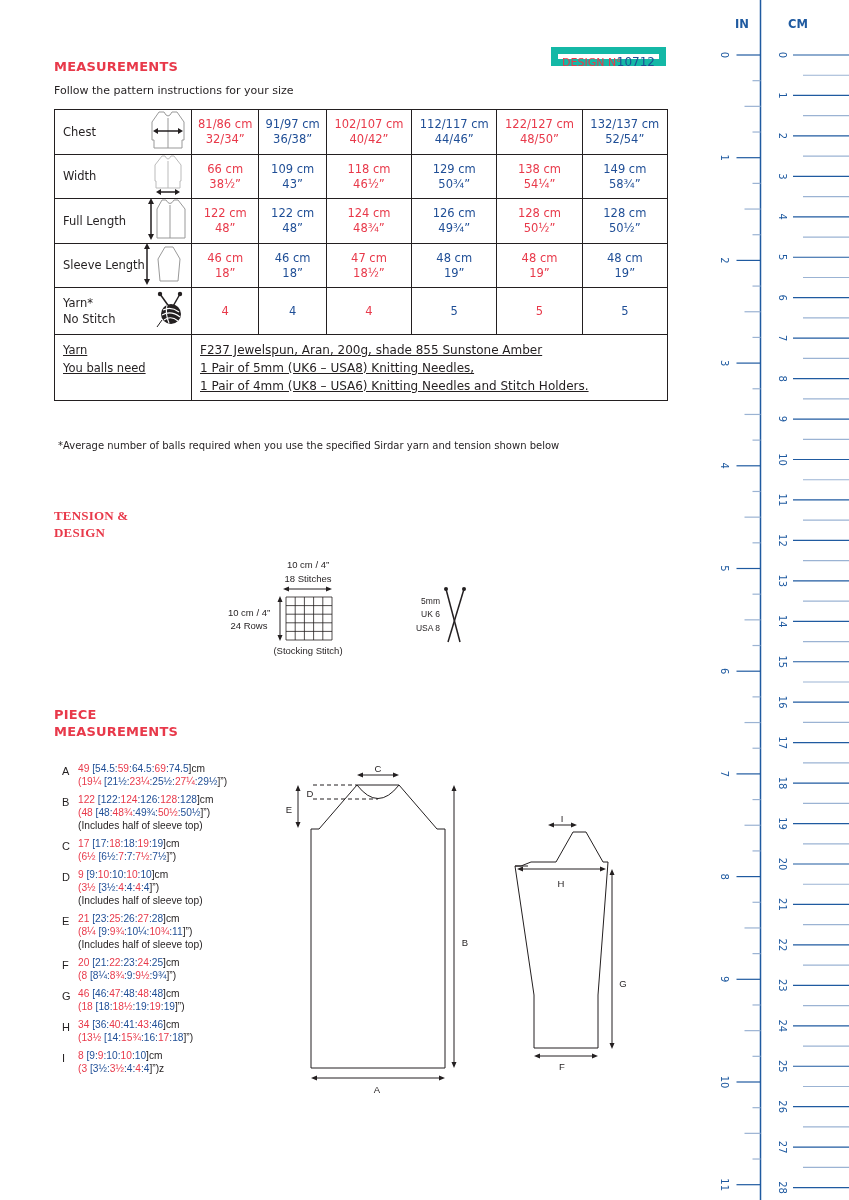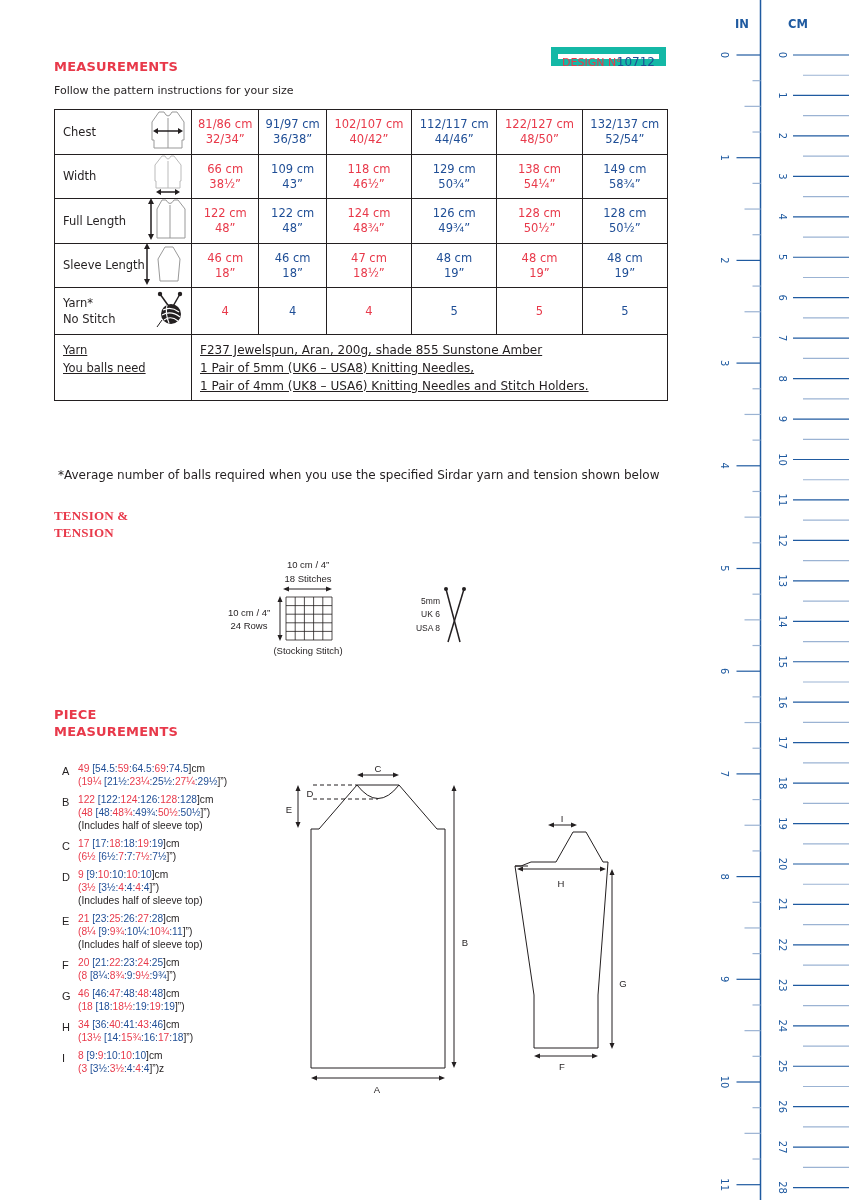--- a/index.html
+++ b/index.html
@@ -11,21 +11,21 @@
     #design-box { position: absolute; left: 551px; top: 47px; width: 115px; height: 19px; border: 7px solid #14b8a6; font-size: 11px; line-height: 17px; }
     #design-box .lbl { position: absolute; left: 4px; color: #e8394a; }
     #design-box .num { position: absolute; right: 4px; color: #1f4e96; font-size: 12px; }
     #subtitle { position: absolute; left: 54px; top: 84px; font-size: 11px; }
     table.meas { position: absolute; left: 54px; top: 109px; border-collapse: collapse; width: 614px; }
     table.meas td { border: 1.5px solid #231f20; font-size: 11.5px; text-align: center; vertical-align: middle; line-height: 15px; }
     table.meas td.first { text-align: left; padding-left: 8px; position: relative; width: 137px; }
     table.meas td.size { width: 79px; }
     table.meas td .icon { position: absolute; right: 6px; top: 50%; transform: translateY(-50%); }
     table.meas td.yarninfo { text-align: left; padding-left: 8px; line-height: 18px; font-size: 12px; }
-    #footnote { position: absolute; left: 58px; top: 468px; font-size: 12px; }
+    #footnote { position: absolute; left: 58px; top: 440px; font-size: 10px; }
     .diag-text { font-family: "Liberation Sans", sans-serif; font-size: 9.5px; color: #231f20; }
     #piece-list { position: absolute; left: 62px; top: 762px; width: 230px; font-family: "Liberation Sans", sans-serif; font-size: 10.2px; line-height: 13px; }
     .piece { position: relative; padding-left: 16px; margin-bottom: 5px; }
     .piece .letter { position: absolute; left: 0; top: 3px; font-size: 11px; color: #231f20; }
     .piece .line { display: block; white-space: nowrap; color: #231f20; }
     #ruler { position: absolute; left: 700px; top: 0; width: 149px; height: 1200px; }
   </style>
 </head>
 <body>
 
@@ -210,21 +210,21 @@
       <div>1 Pair of 5mm (UK6 – USA8) Knitting Needles,</div>
       <div>1 Pair of 4mm (UK8 – USA6) Knitting Needles and Stitch Holders.</div>
     </td>
   </tr>
 </tbody>
   </table>
 <div id="footnote">*Average number of balls required when you use the specified Sirdar yarn and tension shown below</div>
 
 <div class="section-title" style="top:507px;font-family:Liberation Serif, serif;">
   <div>TENSION &amp;</div>
-  <div>TENSION</div>
+  <div>DESIGN</div>
 </div>
 <svg style="position:absolute; left:210px; top:555px;" width="270" height="110">
   <text x="98" y="13" text-anchor="middle" class="diag-text" fill="#231f20">10 cm / 4”</text>
   <text x="98" y="27" text-anchor="middle" class="diag-text" fill="#231f20">18 Stitches</text>
   <g>
     <line x1="75" y1="34" x2="120" y2="34" stroke="#231f20" stroke-width="1"></line>
     <path d="M73 34 L79 31.5 L79 36.5 Z M122 34 L116 31.5 L116 36.5 Z" fill="#231f20"></path>
   </g>
   <g>
     <line x1="70" y1="43" x2="70" y2="84" stroke="#231f20" stroke-width="1"></line>

